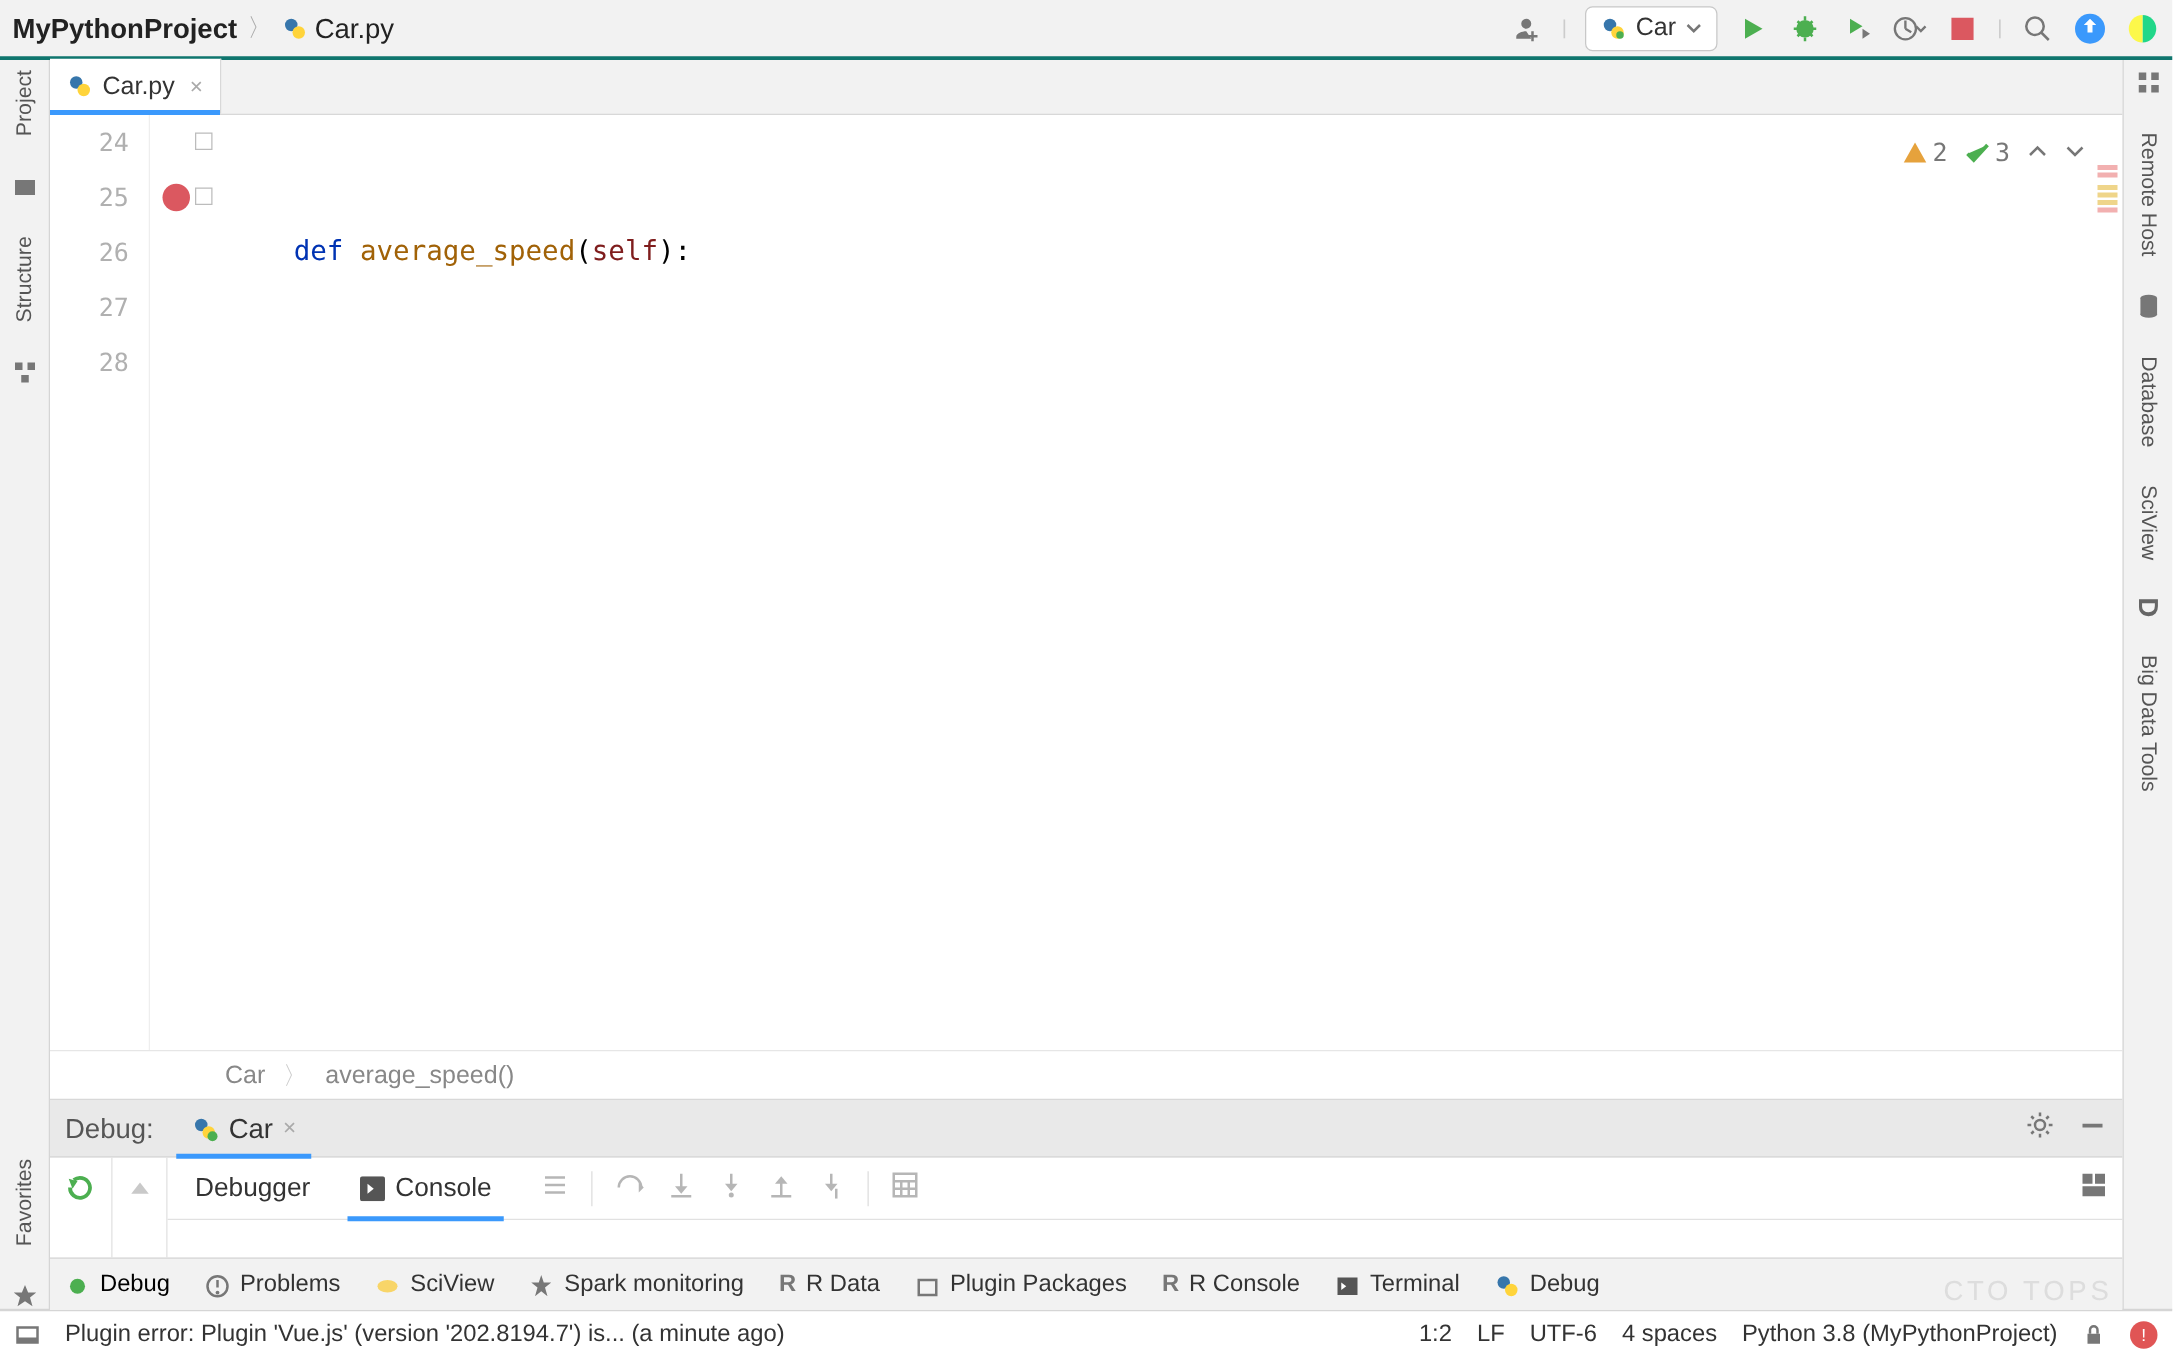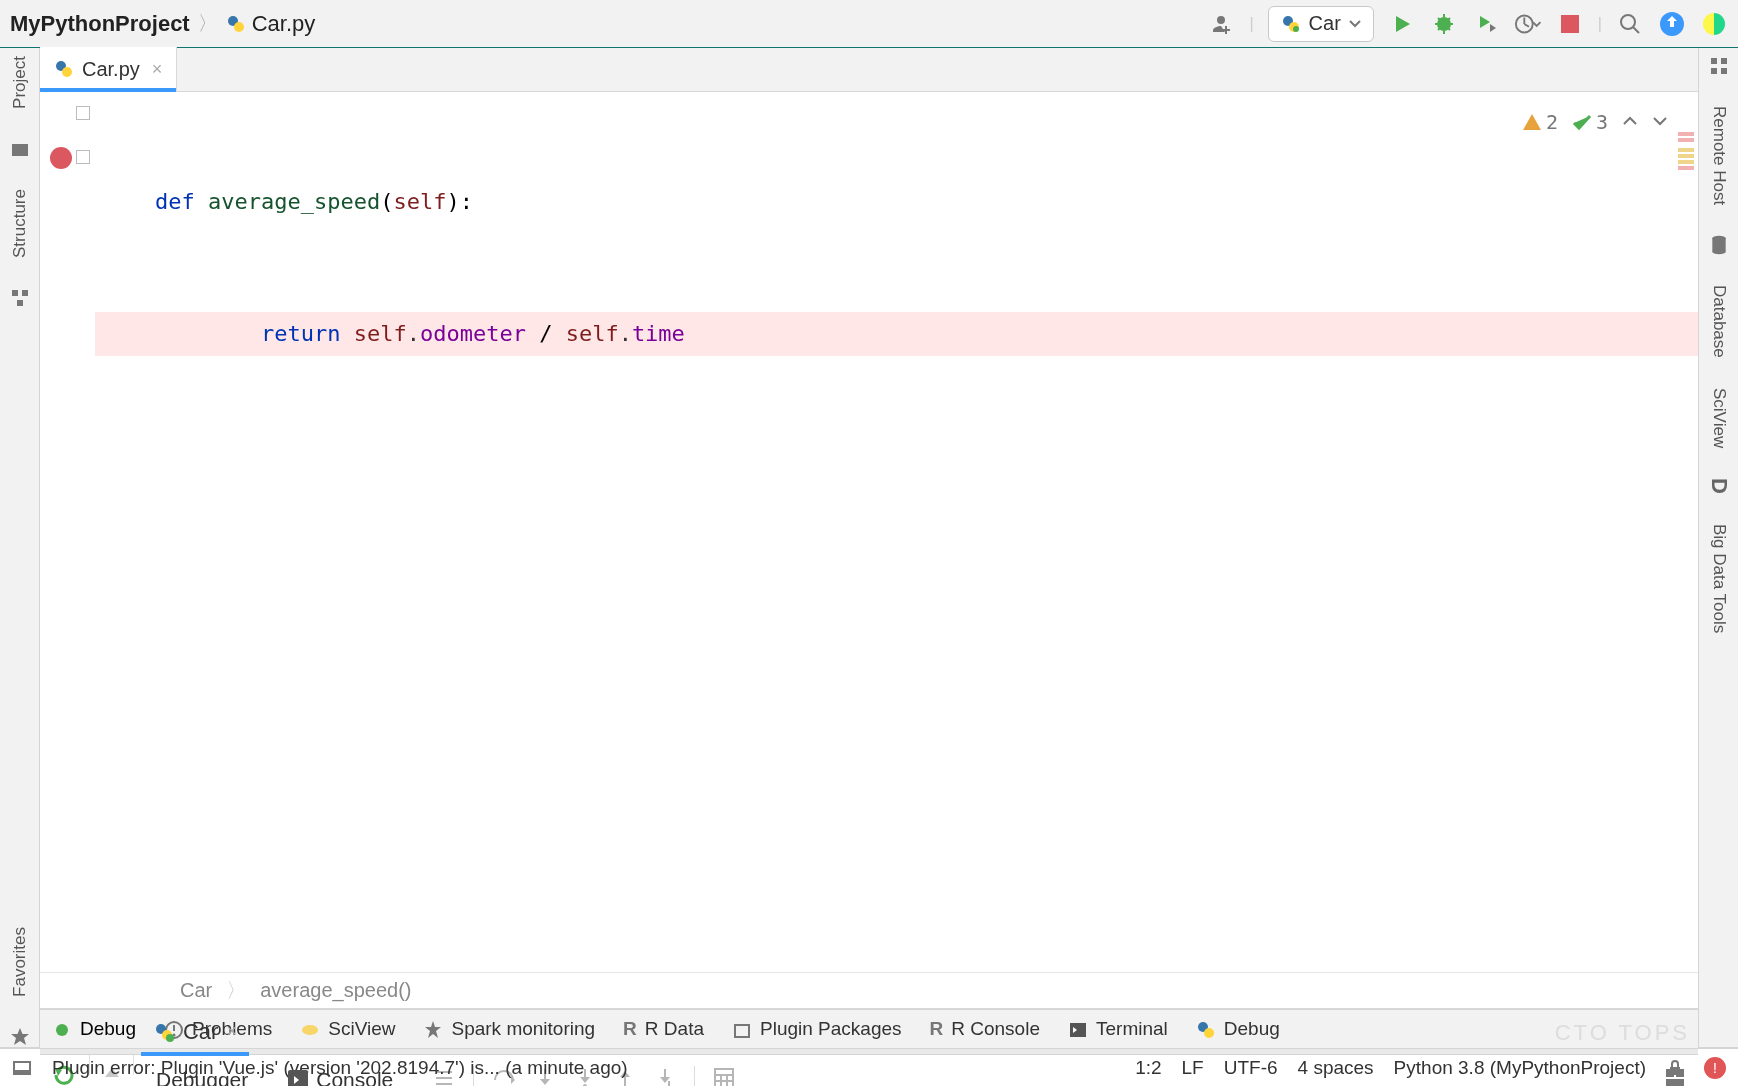--- a/index.html
+++ b/index.html
@@ -1,20 +1,20 @@
 <!DOCTYPE html>
 <html><head>
 <meta charset="utf-8">
 <style>
 * { box-sizing: border-box; margin: 0; padding: 0; }
 html, body { width: 1738px; height: 1086px; font-family: -apple-system, "Segoe UI", Arial, sans-serif; font-size: 16px; background:#fff; overflow:hidden; color:#333; }
 .root { display:flex; flex-direction:column; height:100%; }
 
 
-.navbar { height:48px; border-bottom:1px solid #0f766e; background:#f2f2f2; display:flex; align-items:center; padding:0 10px; }
+.navbar { height:48px; border-bottom:3px solid #0f766e; background:#f2f2f2; display:flex; align-items:center; padding:0 10px; }
 .breadcrumb { display:flex; align-items:center; gap:8px; }
 .breadcrumb .proj { font-weight:700; font-size:22px; color:#222; }
 .breadcrumb .sep { color:#aaa; font-size:20px; }
 .breadcrumb .file { display:flex; align-items:center; gap:6px; font-size:22px; color:#222; }
 .navbar .spacer { flex:1; }
 .navbar .tools { display:flex; align-items:center; gap:14px; }
 .run-config { display:flex; align-items:center; gap:8px; border:1px solid #c8c8c8; border-radius:6px; background:#fff; padding:4px 12px; height:36px; }
 .run-config .lbl { font-size:20px; }
 .icon-btn { width:28px; height:28px; display:flex; align-items:center; justify-content:center; color:#6e6e6e; }
 .svg { display:block; }
@@ -43,21 +43,21 @@
 .gut-line { height:44px; position:relative;}
 .bpcol { width:55px; position:relative; }
 .bp { position:absolute; left:10px; width:22px; height:22px; border-radius:50%; background:#db5860; top:55px; }
 .fold { position:absolute; left:36px; width:14px; height:14px; border:1px solid #bcbcbc; background:#fff; }
 .fold1 { top:14px; }
 .fold2 { top:58px; }
 .code { flex:1; font-family:Menlo,Consolas,monospace; font-size:22px; line-height:44px; white-space:pre; position:relative; }
 .code-line { height:44px; padding-left:60px; }
 .hl { background:#ffe7e7; }
 .kw { color:#0033b3; }
-.fn { color:#14532d; }
+.fn { color:#a16207; }
 .self { color:#7f1d1d; }
 .attr { color:#7a0099; }
 .op { color:#000; }
 .paren { color:#000; }
 .editor-insp { position:absolute; right:30px; top:8px; display:flex; align-items:center; gap:14px; font-size:20px; color:#777; }
 .warn-badge { display:flex; align-items:center; gap:4px; }
 .scroll-marks { position:absolute; right:4px; top:10px; width:16px; height:200px; }
 .mark { position:absolute; right:0; width:16px; height:4px; }
 .m-r { background:#f2b0b0; }
 .m-y { background:#efd58a; }
@@ -223,28 +223,34 @@
           <svg width="20" height="20" viewBox="0 0 20 20">
               <circle cx="7" cy="7" r="5" fill="#3776ab"></circle>
               <circle cx="13" cy="13" r="5" fill="#ffd43b"></circle>
             </svg>
           <span class="name">Car.py</span>
           <span class="close">×</span>
         </div>
       </div>
 
       <div class="editor-wrap">
+        <div class="gutter">
+          <div class="gut-line">24</div>
+          <div class="gut-line">25</div>
+          <div class="gut-line">26</div>
+          <div class="gut-line">27</div>
+          <div class="gut-line">28</div>
+        </div>
         <div class="bpcol">
           <div class="bp"></div>
           <div class="fold fold1"></div>
           <div class="fold fold2"></div>
         </div>
         <div class="code">
           <div class="code-line"><span class="kw">def </span><span class="fn">average_speed</span><span class="paren">(</span><span class="self">self</span><span class="paren">):</span></div>
-          <div class="code-line hl"><span style="padding-left:0">        </span><span class="kw">return </span><span class="self">self</span><span>.</span><span class="attr">odometer</span><span class="op"> / </span><span class="self">self</span><span>.</span><span class="attr">time</span></div>
           <div class="code-line"></div>
           <div class="code-line"></div>
           <div class="code-line"></div>
 
           <div class="editor-insp">
             <span class="warn-badge"><svg width="20" height="20" viewBox="0 0 20 20">
                   <path fill="#e6a23c" d="M10 2l9 16H1z"></path>
                 </svg><span>2</span></span>
             <span class="warn-badge"><svg width="20" height="20" viewBox="0 0 20 20">
                   <path fill="#4caf50" d="M2 11l5 5L18 4" stroke="#4caf50" stroke-width="3"></path>

